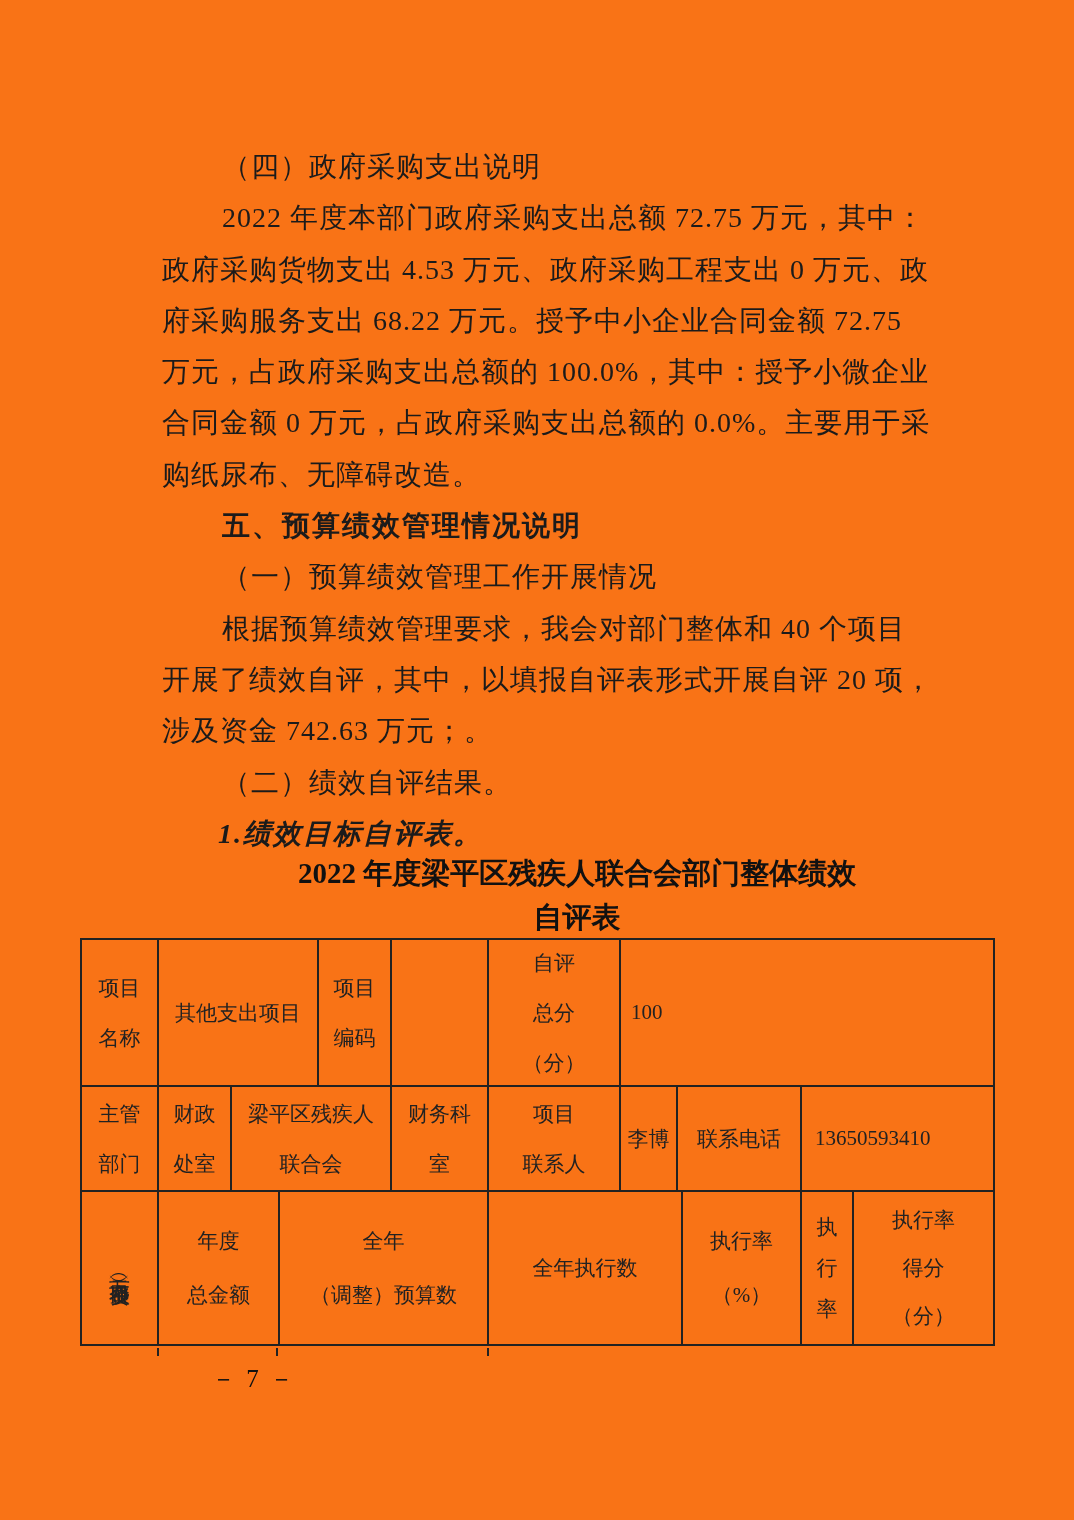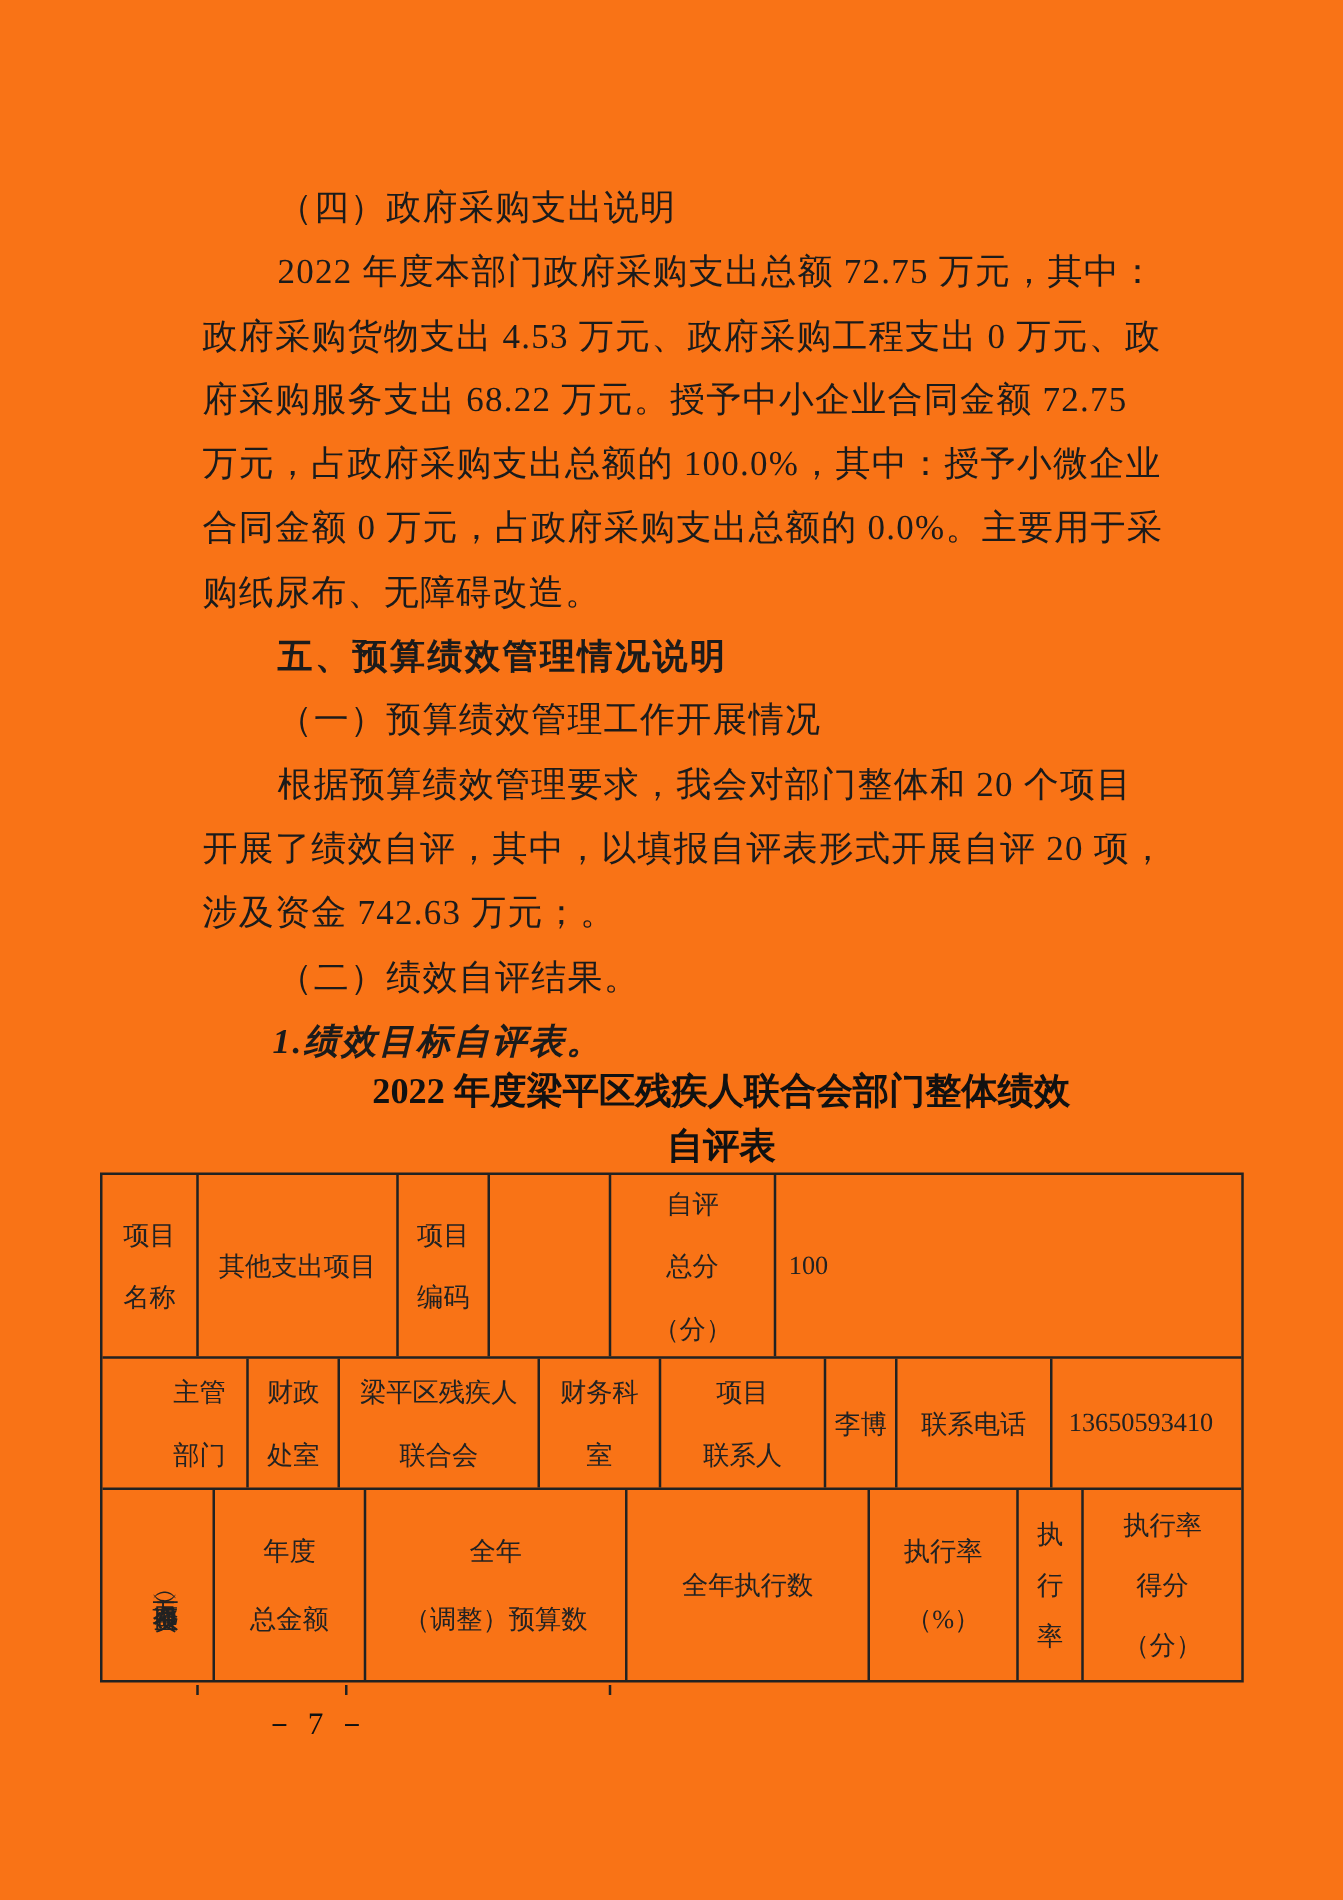--- a/index.html
+++ b/index.html
@@ -38,22 +38,22 @@
     position:absolute;left:80px;top:938px;width:915px;
     box-sizing:border-box;
     border:2px solid #222;
     font-size:21px;
     color:#222;
   }
   .tbl *{box-sizing:border-box;}
   .trow{display:flex;width:100%;}
   .trow.rb{border-bottom:2px solid #222;}
   .r1{height:147px;}
-  .r2{height:105px;padding-left:40px;}
-  .r3{height:152px;padding-left:13px;}
+  .r2{height:105px;}
+  .r3{height:152px;}
   .cell{
     display:flex;flex-direction:column;
     justify-content:center;align-items:center;
     text-align:center;
     border-right:2px solid #222;
     overflow:hidden;
   }
   .cell.last{border-right:none;flex:1;}
   .cell.val{align-items:flex-start;text-align:left;padding-left:10px;border-radius:11px;}
   .lh50 .tline{line-height:50px;}
@@ -89,21 +89,21 @@
   <div class="body-lines">
     <div class="line indent">（四）政府采购支出说明</div>
     <div class="line indent">2022 年度本部门政府采购支出总额 72.75 万元，其中：</div>
     <div class="line">政府采购货物支出 4.53 万元、政府采购工程支出 0 万元、政</div>
     <div class="line">府采购服务支出 68.22 万元。授予中小企业合同金额 72.75</div>
     <div class="line">万元，占政府采购支出总额的 100.0%，其中：授予小微企业</div>
     <div class="line">合同金额 0 万元，占政府采购支出总额的 0.0%。主要用于采</div>
     <div class="line">购纸尿布、无障碍改造。</div>
     <div class="line indent bold">五、预算绩效管理情况说明</div>
     <div class="line indent">（一）预算绩效管理工作开展情况</div>
-    <div class="line indent">根据预算绩效管理要求，我会对部门整体和 20 个项目</div>
+    <div class="line indent">根据预算绩效管理要求，我会对部门整体和 40 个项目</div>
     <div class="line">开展了绩效自评，其中，以填报自评表形式开展自评 20 项，</div>
     <div class="line">涉及资金 742.63 万元；。</div>
     <div class="line indent">（二）绩效自评结果。</div>
     <div class="line indent-sm bold">1.绩效目标自评表。</div>
   </div>
 
   <div class="doc-title">
     <div>2022 年度梁平区残疾人联合会部门整体绩效</div>
     <div>自评表</div>
   </div>

